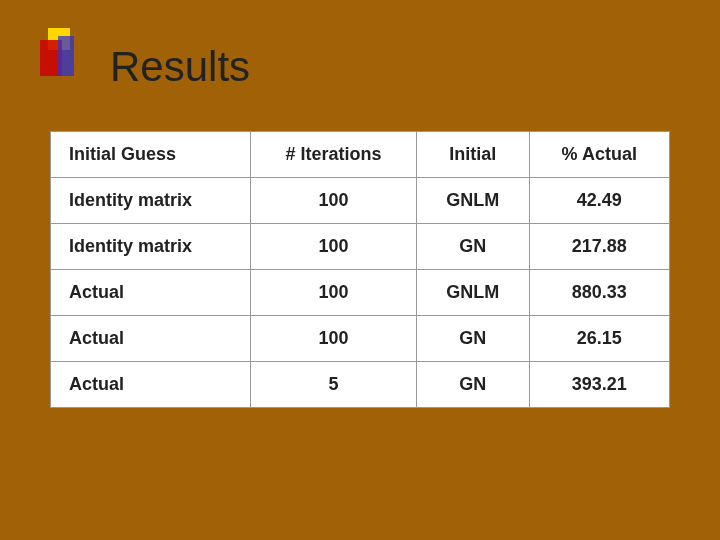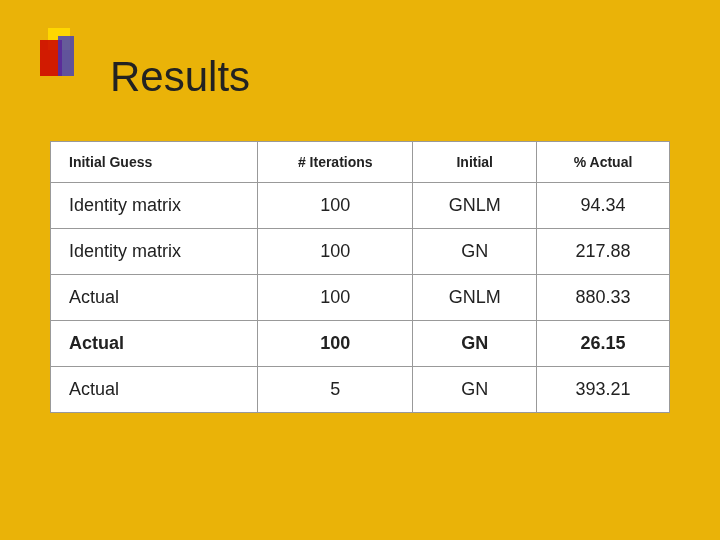--- a/index.html
+++ b/index.html
@@ -13,23 +13,23 @@
       height: 540px;
       background: #ffffff;
       font-family: Arial, sans-serif;
       overflow: hidden;
       position: relative;
     }
 
     .slide-container {
       width: 720px;
       height: 540px;
-      background: #eab308;
+      background: #a16207;
       position: relative;
-      padding: 48px 50px;
+      padding: 38px 50px;
     }
 
     
     .decoration {
       position: absolute;
       top: 28px;
       left: 40px;
       width: 48px;
       height: 48px;
     }
@@ -77,27 +77,28 @@
       margin: 0 auto;
       border-collapse: collapse;
       font-size: 18px;
     }
 
     .results-table th,
     .results-table td {
       border: 1px solid #999999;
       padding: 12px 18px;
       text-align: center;
+      font-weight: bold;
     }
 
     .results-table th {
       font-weight: bold;
       background: #ffffff;
       color: #222222;
-      font-size: 14px;
+      font-size: 18px;
     }
 
     .results-table td {
       color: #222222;
       background: #ffffff;
     }
 
     .results-table tr.bold-row td {
       font-weight: bold;
     }
@@ -127,21 +128,21 @@
         <th># Iterations</th>
         <th>Initial</th>
         <th>% Actual</th>
       </tr>
     </thead>
     <tbody id="table-body">
     <tr>
           <td>Identity matrix</td>
           <td>100</td>
           <td>GNLM</td>
-          <td>94.34</td>
+          <td>42.49</td>
         </tr>
         <tr>
           <td>Identity matrix</td>
           <td>100</td>
           <td>GN</td>
           <td>217.88</td>
         </tr>
         <tr>
           <td>Actual</td>
           <td>100</td>

